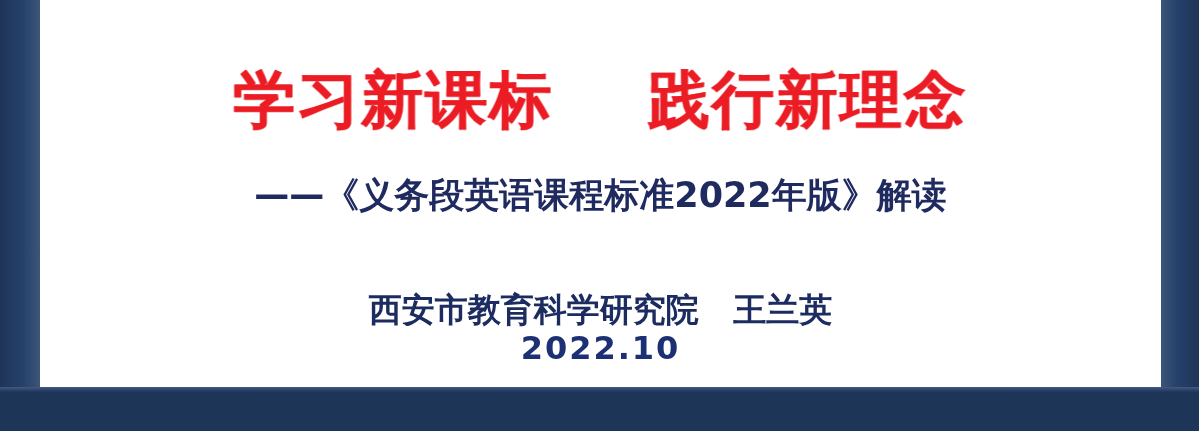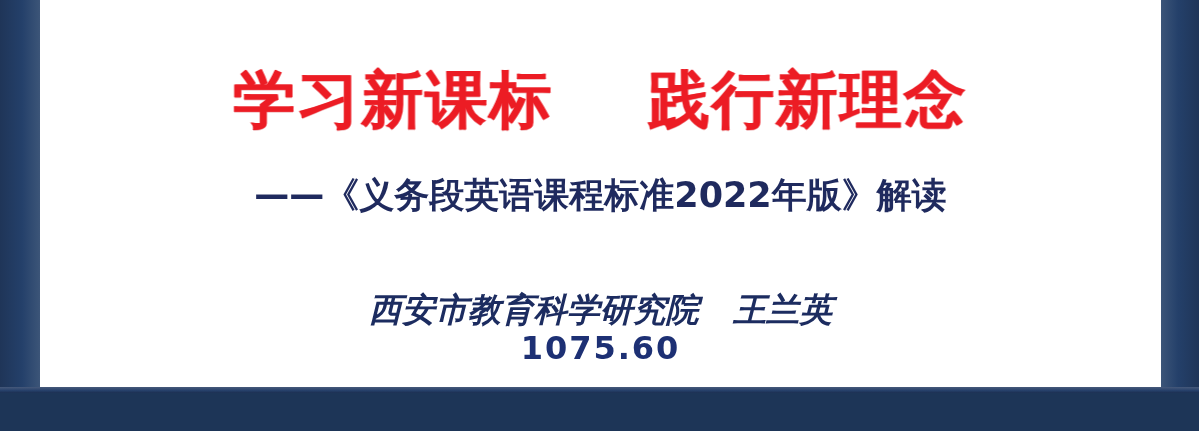--- a/index.html
+++ b/index.html
@@ -91,21 +91,20 @@
 
   
   .presenter {
     margin: 0;
     padding-top: 62px;
     font-size: 33px;
     line-height: 1.1;
     font-weight: bold;
     color: #1c2c60;
     white-space: pre;
-    font-style: italic;
   }
   .date {
     margin: 0;
     padding-top: 3px;
     font-size: 32px;
     line-height: 1.1;
     font-weight: bold;
     color: #1d3074;
     letter-spacing: 2px;
   }
@@ -242,21 +241,21 @@
 
   <div id="slide">
     <div class="slide-inner">
 
       <h1 class="headline">学习新课标    践行新理念</h1>
 
       <p class="subtitle">——《义务段英语课程标准2022年版》解读</p>
 
       <p class="presenter">西安市教育科学研究院   王兰英</p>
 
-      <p class="date">1075.60</p>
+      <p class="date">2022.10</p>
 
     </div>
   </div>
 
 
   <div id="bottom-controls">
     <span class="ctrl-glyph"></span>
     <span class="ctrl-glyph2"></span>
   </div>
 

